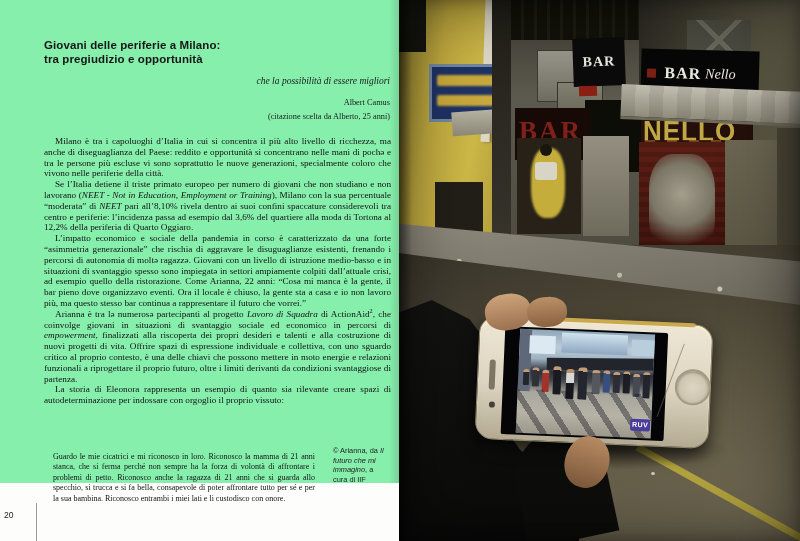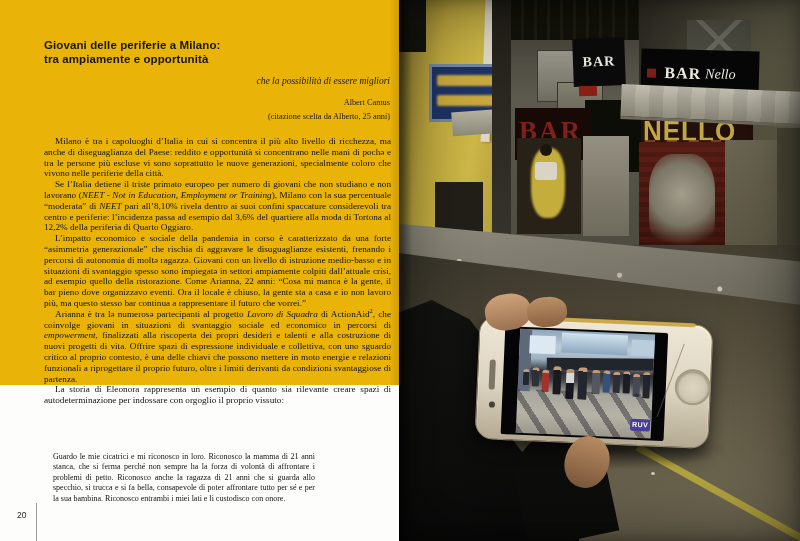--- a/index.html
+++ b/index.html
@@ -1,39 +1,39 @@
 <!DOCTYPE html>
 <html><head>
 <meta charset="utf-8">
 <style>
   html,body{margin:0;padding:0;background:#3a3a3a;}
   .spread{position:relative;width:800px;height:541px;margin:0 auto;background:#fdfdfc;overflow:hidden;
           font-family:"Liberation Serif",serif;}
   .abs{position:absolute;}
 
   
-  .page-left{position:absolute;left:0;top:0;width:399px;height:385px;background:#eab308;}
+  .page-left{position:absolute;left:0;top:0;width:399px;height:483px;background:#86efac;}
   .gutter-left{position:absolute;right:0;top:0;width:10px;height:100%;
                background:linear-gradient(90deg,rgba(0,0,0,0),rgba(0,0,0,0.12));}
   .title{position:absolute;left:44px;top:38px;width:300px;
          font:bold 11.5px/14px "Liberation Sans",sans-serif;color:#161616;letter-spacing:.1px;}
   .epigraph{position:absolute;left:160px;top:76px;width:230px;text-align:right;
             font:italic 9.5px/11.5px "Liberation Serif",serif;color:#1a1a1a;}
   .epigraph .author{font-style:normal;font-size:8.3px;margin-top:9px;}
   .epigraph .source{font-style:normal;font-size:8.3px;margin-top:3px;}
   .article{position:absolute;left:44px;top:136px;width:347px;
            font-size:9.2px;line-height:10.8px;color:#121212;text-align:justify;}
   .article p{margin:0;text-indent:11px;}
   .article .it,.caption .it{font-style:italic;}
   .article sup{font-size:6.3px;line-height:0;vertical-align:super;}
   .blockquote{position:absolute;left:53px;top:452px;width:262px;
               font-size:8px;line-height:10.4px;color:#121212;text-align:justify;}
   .caption{position:absolute;left:333px;top:446px;width:54px;
            font:7.4px/9.6px "Liberation Sans",sans-serif;color:#1d1d1d;}
-  .pageno{position:absolute;left:17px;top:510px;font:8.5px "Liberation Sans",sans-serif;color:#222;}
+  .pageno{position:absolute;left:4px;top:510px;font:8.5px "Liberation Sans",sans-serif;color:#222;}
   .footer-rule{position:absolute;left:36px;top:503px;width:1px;height:38px;background:#9a9a9a;}
 
   
   .photo{position:absolute;left:399px;top:0;width:401px;height:541px;background:#17160f;overflow:hidden;}
   .photo::after{content:'';position:absolute;inset:0;z-index:50;pointer-events:none;
                 box-shadow:inset 0 0 70px rgba(0,0,0,.55), inset 0 0 16px rgba(0,0,0,.35);}
   .photo-gutter{position:absolute;left:0;top:0;width:13px;height:100%;z-index:49;
                 background:linear-gradient(90deg,rgba(0,0,0,.45),rgba(0,0,0,0));}
   .sign-text{font-family:"Liberation Serif",serif;color:#ece9e0;text-align:center;}
   .pp{position:absolute;border-radius:3px 3px 1px 1px;}
@@ -61,39 +61,40 @@
          transform:rotate(18deg);}
 </style>
 </head>
 <body>
 
 <div class="spread">
 
   <div class="page-left">
     <div class="title">
       <div>Giovani delle periferie a Milano:</div>
-      <div>tra ampiamente e opportunità</div>
+      <div>tra pregiudizio e opportunità</div>
     </div>
 
     <div class="epigraph">
       <div>che la possibilità di essere migliori</div>
       <div class="author">Albert Camus</div>
       <div class="source">(citazione scelta da Alberto, 25 anni)</div>
     </div>
 
     <div class="article">
         <p><span>Milano è tra i capoluoghi d’Italia in cui si concentra il più alto livello di ricchezza, ma anche di diseguaglianza del Paese: reddito e opportunità si concentrano nelle mani di pochə e tra le persone più escluse vi sono soprattutto le nuove generazioni, specialmente coloro che vivono nelle periferie della città.</span></p>
         <p><span>Se l’Italia detiene il triste primato europeo per numero di giovani che non studiano e non lavorano (</span><span class="it">NEET - Not in Education, Employment or Training</span><span>), Milano con la sua percentuale “moderata” di </span><span class="it">NEET</span><span> pari all’8,10% rivela dentro ai suoi confini spaccature considerevoli tra centro e periferie: l’incidenza passa ad esempio dal 3,6% del quartiere alla moda di Tortona al 12,2% della periferia di Quarto Oggiaro.</span></p>
         <p><span>L’impatto economico e sociale della pandemia in corso è caratterizzato da una forte “asimmetria generazionale” che rischia di aggravare le disuguaglianze esistenti, frenando i percorsi di autonomia di moltə ragazzə. Giovani con un livello di istruzione medio-basso e in situazioni di svantaggio spesso sono impiegatə in settori ampiamente colpiti dall’attuale crisi, ad esempio quello della ristorazione. Come Arianna, 22 anni: “Cosa mi manca è la gente, il bar pieno dove organizzavo eventi. Ora il locale è chiuso, la gente sta a casa e io non lavoro più, ma questo stesso bar continua a rappresentare il futuro che vorrei.”</span></p>
         <p><span>Arianna è tra lə numerosə partecipanti al progetto </span><span class="it">Lavoro di Squadra</span><span> di ActionAid</span><sup>2</sup><span>, che coinvolge giovani in situazioni di svantaggio sociale ed economico in percorsi di </span><span class="it">empowerment</span><span>, finalizzati alla riscoperta dei propri desideri e talenti e alla costruzione di nuovi progetti di vita. Offrire spazi di espressione individuale e collettiva, con uno sguardo critico al proprio contesto, è una delle chiavi che possono mettere in moto energie e relazioni funzionali a riprogettare il proprio futuro, oltre i limiti derivanti da condizioni svantaggiose di partenza.</span></p>
         <p><span>La storia di Eleonora rappresenta un esempio di quanto sia rilevante creare spazi di autodeterminazione per indossare con orgoglio il proprio vissuto:</span></p>
       </div>
 
     <div class="blockquote">Guardo le mie cicatrici e mi riconosco in loro. Riconosco la mamma di 21 anni stanca, che si ferma perché non sempre ha la forza di volontà di affrontare i problemi di petto. Riconosco anche la ragazza di 21 anni che si guarda allo specchio, si trucca e si fa bella, consapevole di poter affrontare tutto per sé e per la sua bambina. Riconosco entrambi i miei lati e li custodisco con onore.</div>
 
+    <div class="caption"><span>© Arianna, da </span><span class="it">Il futuro che mi immagino</span><span>, a cura di IIF</span></div>
 
     <div class="pageno">20</div>
     <div class="footer-rule"></div>
     <div class="gutter-left"></div>
   </div>
 
   <div class="photo" title="Night street in Milan: a hand holds a smartphone showing a crowd queuing outside the same bar; BAR Nello signs above closed shutters with murals">
 
     <div class="abs" style="left:0;top:0;width:128px;height:240px;background:linear-gradient(100deg,#8a7a30 0%,#c0a93e 30%,#cdb848 58%,#9c8832 100%);"></div>
     <div class="abs" style="left:0;top:0;width:27px;height:52px;background:#15150f;"></div>

